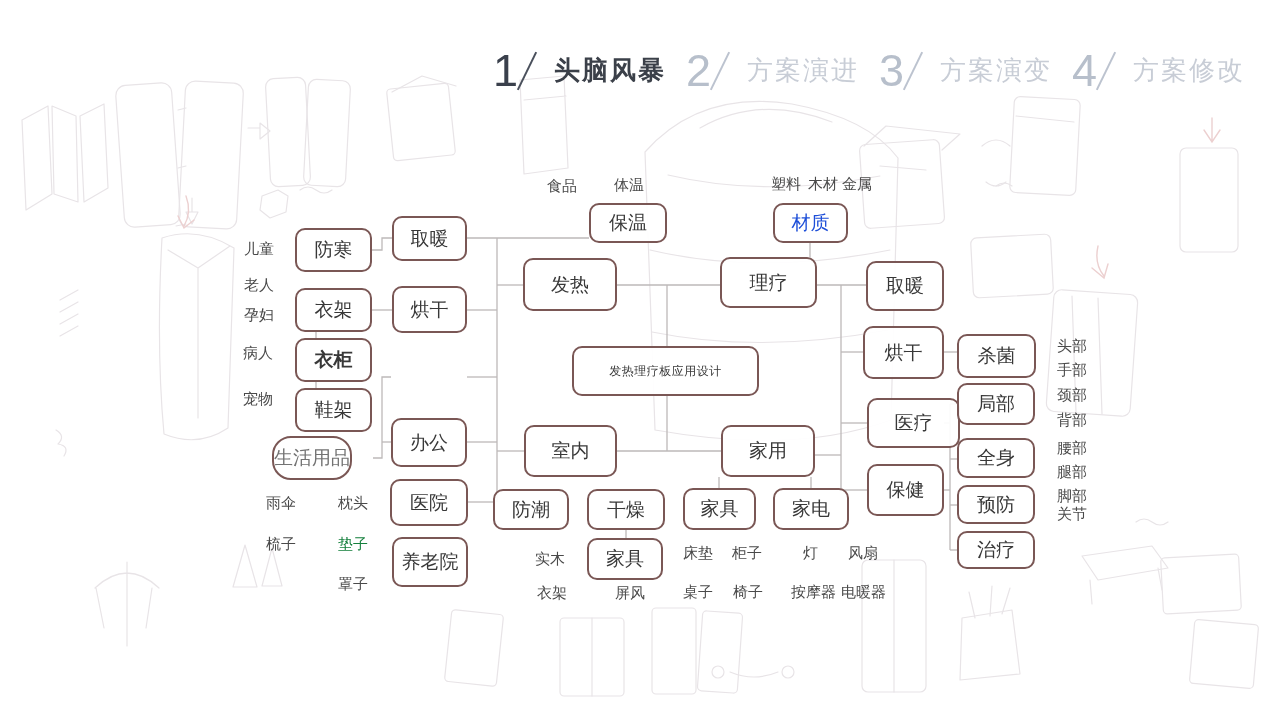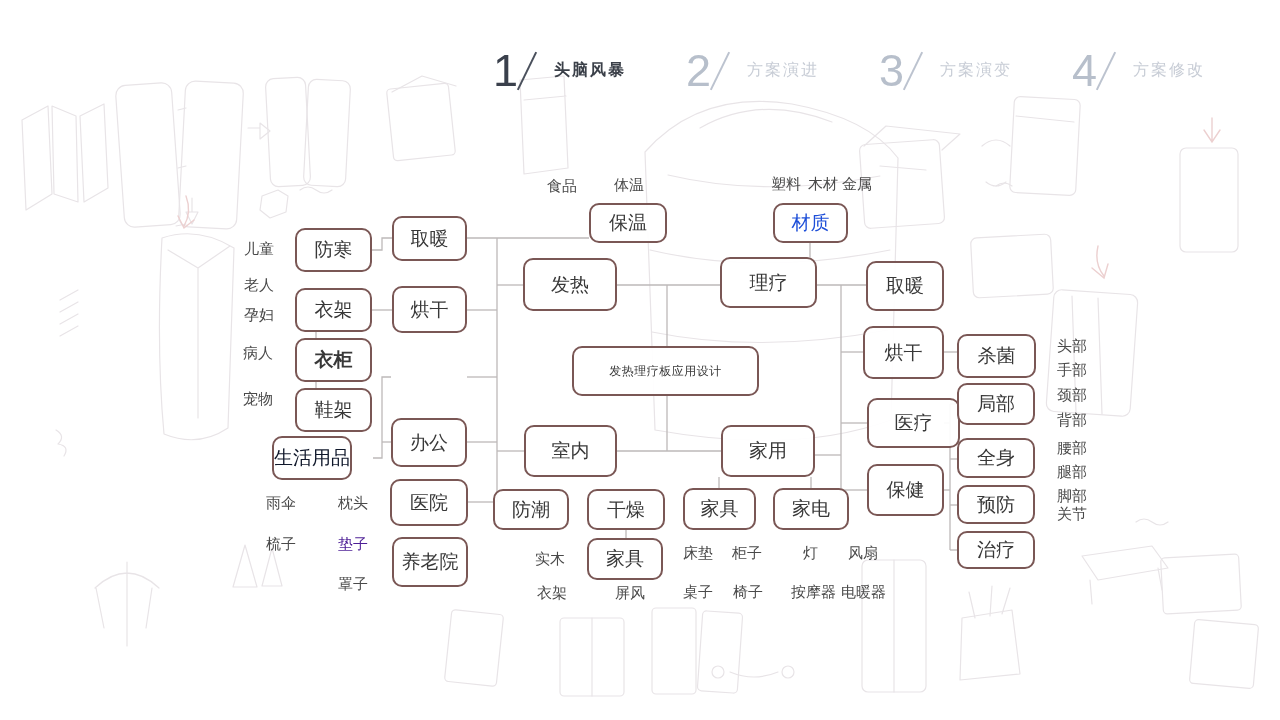--- a/index.html
+++ b/index.html
@@ -3,21 +3,21 @@
 <meta charset="utf-8">
 <style>
   html,body{margin:0;padding:0;background:#ffffff;}
   #stage{position:relative;width:1280px;height:720px;overflow:hidden;background:#ffffff;
          font-family:"Liberation Sans","DejaVu Sans",sans-serif;}
   .layer{position:absolute;left:0;top:0;width:1280px;height:720px;}
   
   .step{position:absolute;top:48px;display:flex;align-items:center;z-index:4;}
   .step .num{font-size:45px;font-weight:300;line-height:1;letter-spacing:0;}
   .step .slash{width:2px;height:42px;transform:rotate(26deg);margin-left:8px;}
-  .step .label{margin-left:26px;font-size:16px;letter-spacing:2px;white-space:nowrap;}
+  .step .label{margin-left:26px;font-size:26px;letter-spacing:2px;white-space:nowrap;}
   .step.active .num{color:#3a404c;}
   .step.active .slash{background:#4a505c;}
   .step.active .label{color:#3b4049;font-weight:700;}
   .step.inactive .num{color:#b7bfcb;}
   .step.inactive .slash{background:#bcc3cf;}
   .step.inactive .label{color:#c8cdd6;font-weight:400;}
   
   .node{position:absolute;box-sizing:border-box;border:2px solid var(--box-border,#7a5755);
         border-radius:10px;background:rgba(255,255,255,.93);display:flex;align-items:center;
         justify-content:center;font-size:19px;color:#383838;z-index:3;white-space:nowrap;}
@@ -129,21 +129,21 @@
       <polyline points="626,530 626,538" fill="none" stroke="#bdb9b9" stroke-width="1.3"></polyline>
       <polyline points="719,477 719,488" fill="none" stroke="#bdb9b9" stroke-width="1.3"></polyline>
       <polyline points="811,477 811,488" fill="none" stroke="#bdb9b9" stroke-width="1.3"></polyline>
     </svg>
 
   <div class="layer" id="nodes-layer">
       <div class="node" style="left: 295px; top: 228px; width: 77px; height: 44px; color: rgb(56, 56, 56);">防寒</div>
       <div class="node" style="left: 295px; top: 288px; width: 77px; height: 44px; color: rgb(56, 56, 56);">衣架</div>
       <div class="node" style="left: 295px; top: 338px; width: 77px; height: 44px; color: rgb(56, 56, 56); font-weight: bold;">衣柜</div>
       <div class="node" style="left: 295px; top: 388px; width: 77px; height: 44px; color: rgb(56, 56, 56);">鞋架</div>
-      <div class="node" style="left: 272px; top: 436px; width: 80px; height: 44px; color: #0f172a;">生活用品</div>
+      <div class="node" style="left: 272px; top: 436px; width: 80px; height: 44px; color: #737373; border-radius: 19px;">生活用品</div>
       <div class="node" style="left: 392px; top: 216px; width: 75px; height: 45px; color: rgb(56, 56, 56);">取暖</div>
       <div class="node" style="left: 392px; top: 286px; width: 75px; height: 47px; color: rgb(56, 56, 56);">烘干</div>
       <div class="node" style="left: 391px; top: 418px; width: 76px; height: 49px; color: rgb(56, 56, 56);">办公</div>
       <div class="node" style="left: 390px; top: 479px; width: 78px; height: 47px; color: rgb(56, 56, 56);">医院</div>
       <div class="node" style="left: 392px; top: 537px; width: 76px; height: 50px; color: rgb(56, 56, 56);">养老院</div>
       <div class="node" style="left: 589px; top: 203px; width: 78px; height: 40px; color: rgb(56, 56, 56);">保温</div>
       <div class="node" style="left: 773px; top: 203px; width: 75px; height: 40px; color: #1d4ed8;">材质</div>
       <div class="node" style="left: 523px; top: 258px; width: 94px; height: 53px; color: rgb(56, 56, 56);">发热</div>
       <div class="node" style="left: 720px; top: 257px; width: 97px; height: 51px; color: rgb(56, 56, 56);">理疗</div>
       <div class="node center" style="left: 572px; top: 346px; width: 187px; height: 50px; color: rgb(56, 56, 56);">发热理疗板应用设计</div>
@@ -164,21 +164,21 @@
       <div class="node" style="left: 957px; top: 485px; width: 78px; height: 39px; color: rgb(56, 56, 56);">预防</div>
       <div class="node" style="left: 957px; top: 531px; width: 78px; height: 38px; color: rgb(56, 56, 56);">治疗</div>
       <div class="slabel" style="left: 244px; top: 241px; color: rgb(74, 74, 74);">儿童</div>
       <div class="slabel" style="left: 244px; top: 277px; color: rgb(74, 74, 74);">老人</div>
       <div class="slabel" style="left: 244px; top: 307px; color: rgb(74, 74, 74);">孕妇</div>
       <div class="slabel" style="left: 243px; top: 345px; color: rgb(74, 74, 74);">病人</div>
       <div class="slabel" style="left: 243px; top: 391px; color: rgb(74, 74, 74);">宠物</div>
       <div class="slabel" style="left: 266px; top: 495px; color: rgb(74, 74, 74);">雨伞</div>
       <div class="slabel" style="left: 266px; top: 536px; color: rgb(74, 74, 74);">梳子</div>
       <div class="slabel" style="left: 338px; top: 495px; color: rgb(74, 74, 74);">枕头</div>
-      <div class="slabel" style="left: 338px; top: 536px; color: #4c1d95; text-align: center;">垫子</div>
+      <div class="slabel" style="left: 338px; top: 536px; color: #15803d; text-align: center;">垫子</div>
       <div class="slabel" style="left: 338px; top: 576px; color: rgb(74, 74, 74);">罩子</div>
       <div class="slabel" style="left: 547px; top: 178px; color: rgb(74, 74, 74);">食品</div>
       <div class="slabel" style="left: 614px; top: 177px; color: rgb(74, 74, 74);">体温</div>
       <div class="slabel" style="left: 771px; top: 176px; color: rgb(74, 74, 74);">塑料</div>
       <div class="slabel" style="left: 808px; top: 176px; color: rgb(74, 74, 74);">木材</div>
       <div class="slabel" style="left: 842px; top: 176px; color: rgb(74, 74, 74);">金属</div>
       <div class="slabel" style="left: 535px; top: 551px; color: rgb(74, 74, 74);">实木</div>
       <div class="slabel" style="left: 537px; top: 585px; color: rgb(74, 74, 74);">衣架</div>
       <div class="slabel" style="left: 615px; top: 585px; color: rgb(74, 74, 74);">屏风</div>
       <div class="slabel" style="left: 683px; top: 545px; color: rgb(74, 74, 74);">床垫</div>

